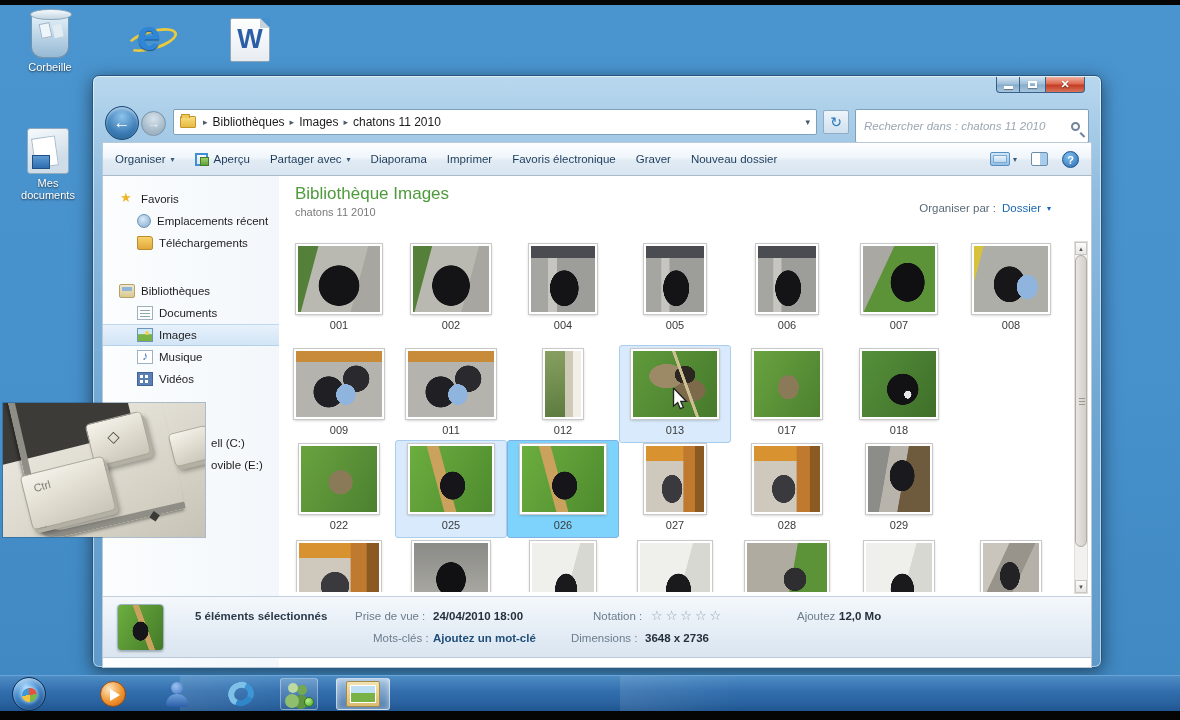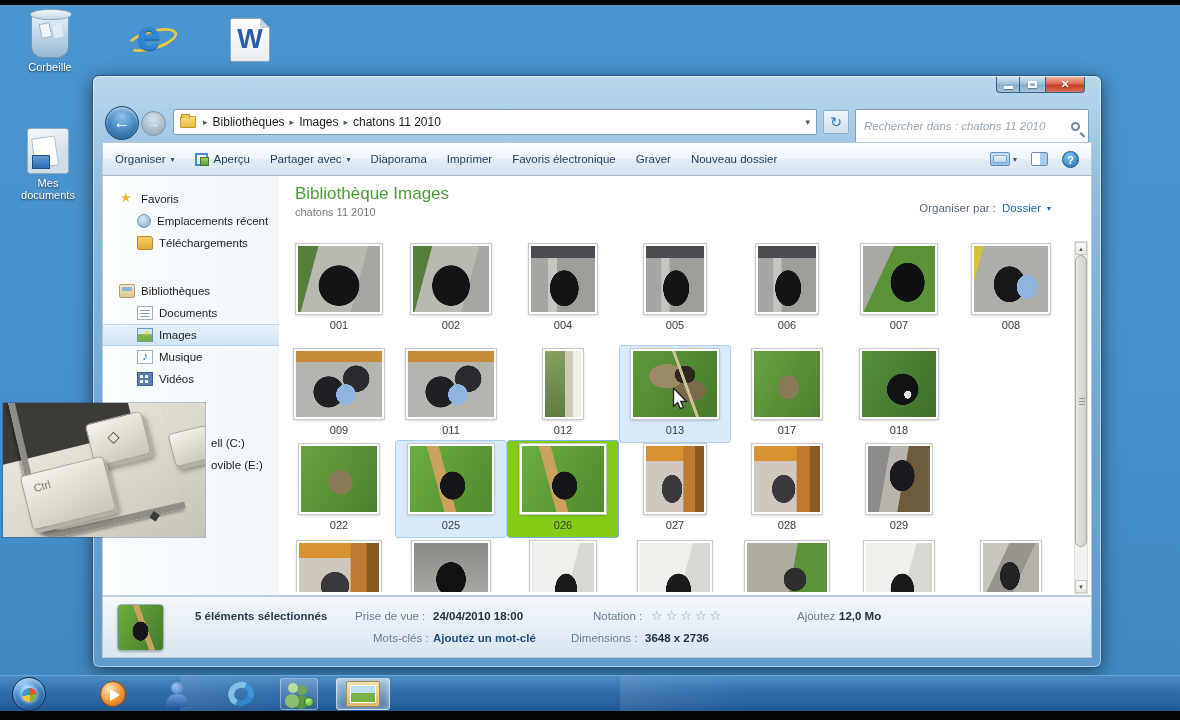--- a/index.html
+++ b/index.html
@@ -73,21 +73,21 @@
   .tb-caret { font-size:8px; color:#3a5a78; }
   .ico-preview { width:14px; height:13px; position:relative; }
   .ico-preview::before { content:""; position:absolute; left:0; top:0; width:9px; height:9px; border:2px solid #3f8fd6; }
   .ico-preview::after { content:""; position:absolute; right:0; bottom:0; width:7px; height:7px; background:linear-gradient(#9fd06a,#5f9e3a); border:1px solid #417c27; }
   .tb-right { margin-left:auto; display:flex; align-items:center; gap:14px; }
   .ico-views { width:20px; height:14px; background:linear-gradient(#cfe6f7,#8fc0e8); border:1px solid #5b8fc0; border-radius:2px; position:relative; }
   .ico-views::before { content:""; position:absolute; inset:2px; background:linear-gradient(#eaf4fc,#bcd9f0); border:1px solid #7fa9cf; }
   .ico-pane { width:17px; height:14px; border:1px solid #6b8cab; border-radius:2px; background:linear-gradient(90deg,#ffffff 0 55%,#a8cdec 55%); }
   .ico-help { width:17px; height:17px; border-radius:50%; background:radial-gradient(circle at 40% 30%,#7fc0ee,#2a6cb0); border:1px solid #1d5390; color:#fff; font-size:11px; font-weight:bold; text-align:center; line-height:16px; }
 
-  .body-area { position:absolute; left:9px; right:9px; top:100px; height:420px; background:#fff; border:1px solid #b9c9d8; border-top:none; display:flex; }
+  .body-area { position:absolute; left:9px; right:9px; top:100px; height:492px; background:#fff; border:1px solid #b9c9d8; border-top:none; display:flex; }
   .sidebar { width:176px; background:linear-gradient(90deg,#fbfdfe,#f3f7fb); padding-top:12px; font-size:11.5px; color:#1d1d1d; flex:none; }
   .sb-row { height:22px; display:flex; align-items:center; gap:6px; padding-left:16px; cursor:default; white-space:nowrap; overflow:hidden; }
   .sb-child { padding-left:34px; }
   .sb-drive { padding-left:108px; color:#1d1d1d; }
   .sb-sel { background:linear-gradient(#e7f1fb,#d2e5f6); border-top:1px solid #c0d8ef; border-bottom:1px solid #b5d1ea; }
   .sb-gap-lib { margin-top:26px; }
   .sb-gap-drv { margin-top:42px; }
   .sico { width:16px; height:14px; flex:none; position:relative; }
   .sico-star::before { content:"★"; color:#f0b429; font-size:13px; position:absolute; top:-2px; left:1px; }
   .sico-desktop { background:linear-gradient(#79b9e8,#2f6db4); border:1px solid #2a5a8f; border-radius:2px; }
@@ -113,21 +113,21 @@
   .organize .tb-caret { color:#1a66b4; }
 
   .grid-row { position:absolute; left:4px; display:flex; }
   .grid-row:nth-of-type(1) { top:64px; }
   .grid-row:nth-of-type(2) { top:169px; }
   .grid-row:nth-of-type(3) { top:264px; }
   .grid-row:nth-of-type(4) { top:361px; }
   .cell { width:112px; height:98px; display:flex; flex-direction:column; align-items:center; justify-content:flex-start; padding-top:3px;
           border:1px solid transparent; border-radius:3px; position:relative; }
   .cell.sel { background:#d8eafb; border-color:#aacdec; }
-  .cell.focus { background:#84cc16; border-color:#7eb1e3; }
+  .cell.focus { background:#7dd3fc; border-color:#7eb1e3; }
   .cell.crop { height:56px; overflow:hidden; }
   .thumb { height:70px; border:2px solid #fff; outline:1px solid #c9c9c9; box-shadow:0 1px 3px rgba(0,0,0,.3); flex:none; }
   .tlabel { margin-top:5px; font-size:11px; color:#3a3a3a; }
 
   .t-pav-green { background:radial-gradient(42% 52% at 50% 60%,#141417 58%,rgba(20,20,23,0) 60%),linear-gradient(105deg,#55803a 0 20%,#b9b8b1 21% 70%,#a7a6a0 71%); }
   .t-pav-pole { background:radial-gradient(38% 46% at 52% 64%,#141417 58%,rgba(20,20,23,0) 60%),linear-gradient(180deg,#4b4b52 0 18%,rgba(0,0,0,0) 18%),linear-gradient(90deg,#a5a5a1 0 26%,#c6c5c0 27% 40%,#9d9d99 41%); }
   .t-grass-pav { background:radial-gradient(40% 50% at 62% 55%,#101012 58%,rgba(0,0,0,0) 60%),linear-gradient(115deg,#a9a8a2 0 30%,#5d9338 31%); }
   .t-pav-bowl { background:radial-gradient(20% 26% at 72% 62%,#8fb4dd 70%,rgba(0,0,0,0) 72%),radial-gradient(36% 46% at 48% 58%,#17171a 58%,rgba(0,0,0,0) 60%),linear-gradient(105deg,#d8c23c 0 10%,#aeaea8 11%); }
   .t-pav-bowl-orange { background:radial-gradient(16% 22% at 58% 66%,#8fb4dd 70%,rgba(0,0,0,0) 72%),radial-gradient(30% 40% at 38% 62%,#202024 58%,rgba(0,0,0,0) 60%),radial-gradient(26% 34% at 70% 42%,#2a2a2e 58%,rgba(0,0,0,0) 60%),linear-gradient(180deg,#c88b3a 0 16%,#b4b3ad 17%); }
   .t-plants-tall { background:linear-gradient(90deg,rgba(0,0,0,0) 0 55%,#cfcab8 56% 78%,#f2efe8 79%),linear-gradient(170deg,#87a061,#5c7a3e); }

